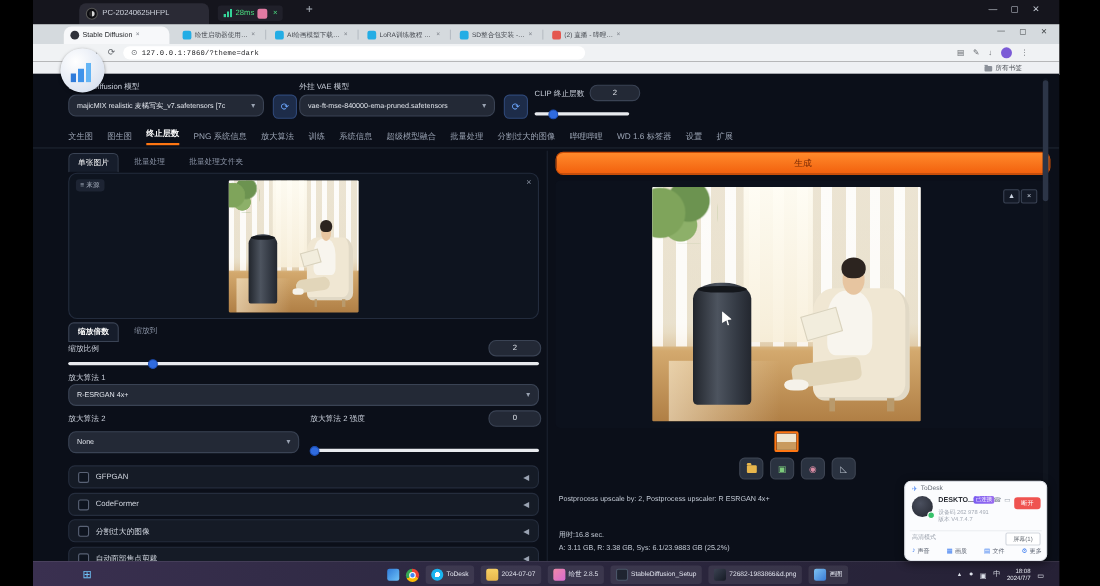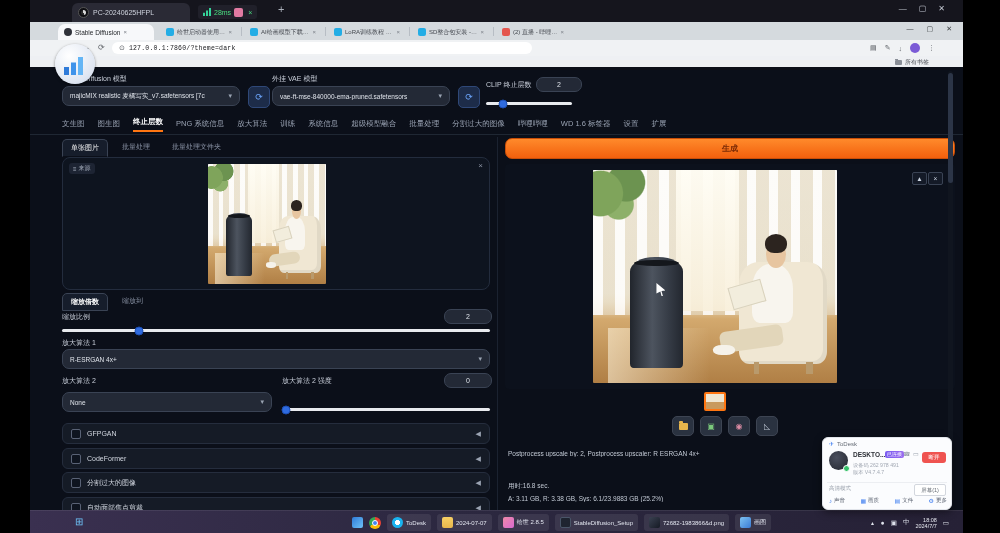--- a/index.html
+++ b/index.html
@@ -72,21 +72,21 @@
   .badge{display:inline-flex;align-items:center;gap:2px;background:#1d2433;border-radius:3px;color:#aab2c1;
          font-size:6px;padding:1px 4px;}
   .closex{color:#8b93a3;font-size:8px;}
   .acc{position:absolute;left:32px;width:428px;height:21px;background:#151b26;border:1px solid #252d3d;border-radius:6px;
        display:flex;align-items:center;box-sizing:border-box;padding:0 8px;gap:6px;}
   .cb{width:8px;height:8px;border:1px solid #596275;border-radius:2px;background:#0e141f;flex:none;}
   .acc .t{font-size:7px;color:#d2d7e0;flex:1;}
   .acc .ar{font-size:7px;color:#9aa3b2;}
   .gen{position:absolute;left:475px;top:71px;width:450px;height:21px;border-radius:7px;
        background:linear-gradient(180deg,#ff8a2b,#f2600d);border:1px solid #c94e08;box-sizing:border-box;
-       display:flex;align-items:center;justify-content:center;font-size:8px;font-weight:bold;color:#7a2a05;}
+       display:flex;align-items:center;justify-content:center;font-size:8px;font-weight:normal;color:#7a2a05;}
   .gal-btn{position:absolute;width:13px;height:11px;border:1px solid #3a4354;border-radius:2px;background:#141a27;
            color:#cbd3e0;font-size:6.5px;display:flex;align-items:center;justify-content:center;}
   .btn-sq{width:20px;height:18px;background:#2a3240;border:1px solid #3d4452;border-radius:5px;
           display:flex;align-items:center;justify-content:center;font-size:8px;}
   .folder-ic{width:9px;height:7px;background:#e8b64c;border-radius:1px;position:relative;}
   .folder-ic::before{content:"";position:absolute;top:-2px;left:0;width:4px;height:2px;background:#e8b64c;border-radius:1px 1px 0 0;}
   .smalltxt{font-size:6.5px;color:#c2c9d4;}
   .scrollbar{position:absolute;right:10px;top:4px;width:5px;height:435px;background:#10151f;border-radius:3px;}
   .scrollbar .thumb{position:absolute;left:0;top:2px;width:5px;height:110px;background:#2c3547;border-radius:3px;}
 

